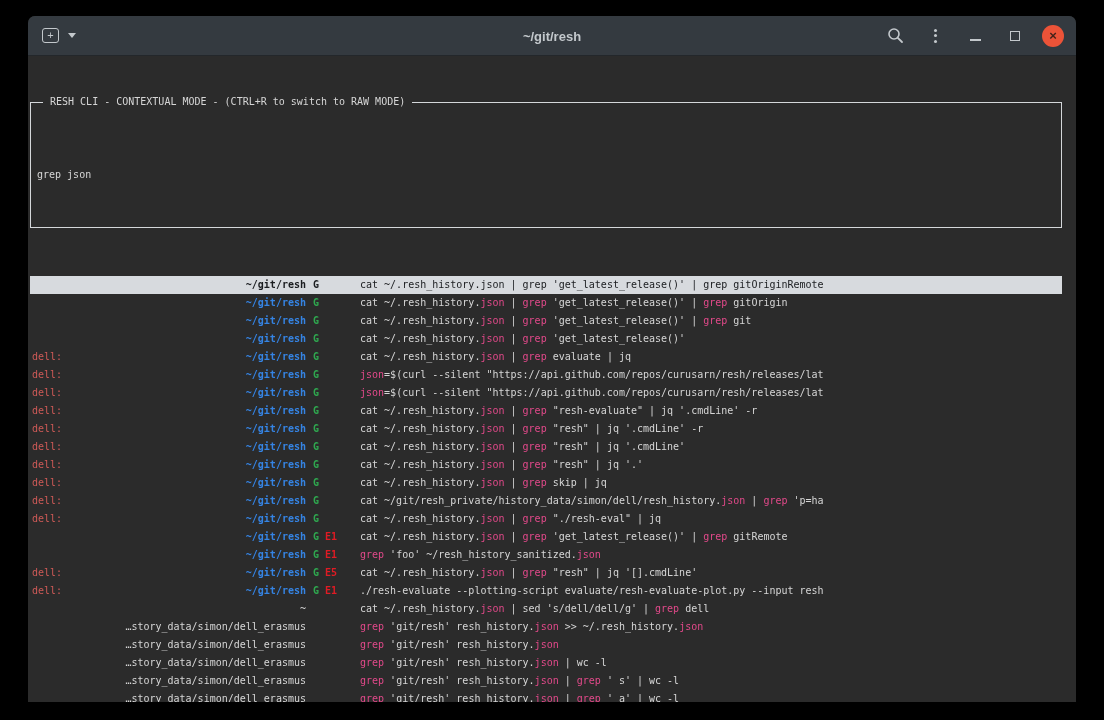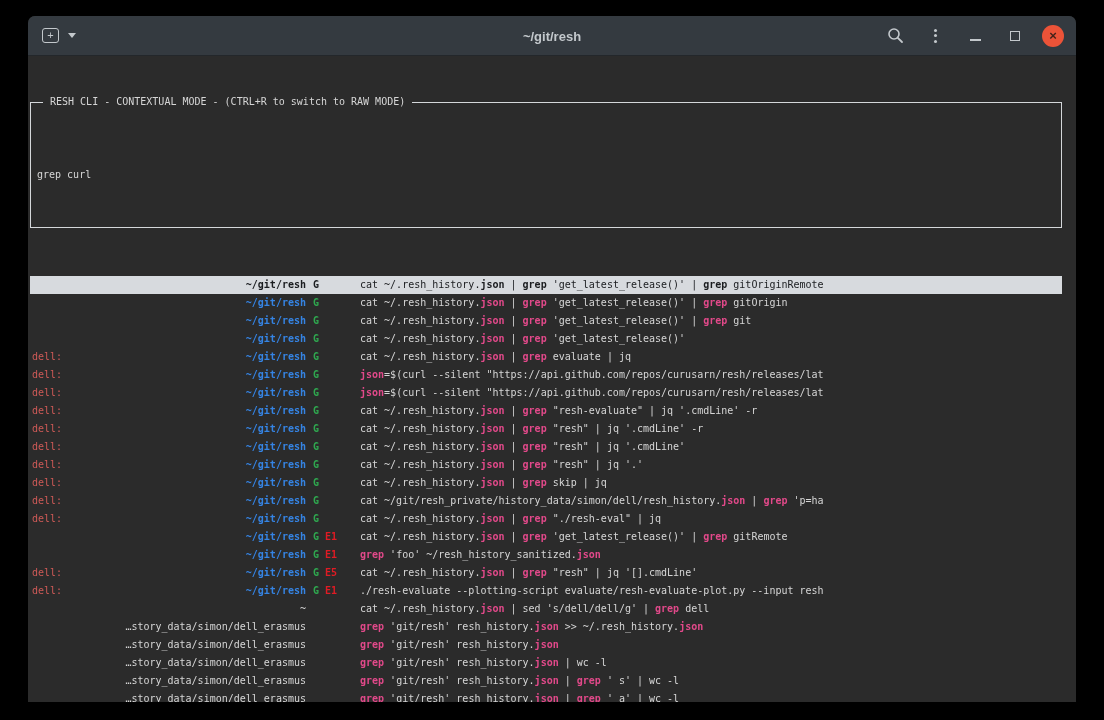--- a/index.html
+++ b/index.html
@@ -57,21 +57,21 @@
   .rows{ width:100%; }
   .row{ display:flex; height:18px; padding-left:2px; }
   .left{ flex:none; width:274px; display:flex; overflow:hidden; }
   .host{ color:var(--host,#ce5a57);text-align:right; }
   .pwd{ margin-left:auto; }
   .pwd.blue{ color:var(--blue,#3584e4); font-weight:bold; }
   .flags{ flex:none; width:54px; padding-left:7px; font-weight:bold; overflow:hidden; }
   .flag.git{ color:var(--green,#2fa84f); }
   .flag.err{ color:var(--red,#e01b24); }
   .cmd{ flex:1; overflow:hidden; }
-  .hl{ color:var(--pink,#e2498a); font-weight:bold;text-align:center; }
+  .hl{ color:var(--pink,#e2498a); font-weight:normal;text-align:center; }
   .row.sel{ background:var(--sel_bg,#d7dade); }
   .row.sel, .row.sel span{ color:var(--sel_fg,#1a1c1f) !important; }
 </style>
 </head>
 <body>
 
 <div class="window">
 
   <div class="headerbar">
     <div class="hb-left">
@@ -103,18 +103,18 @@
       </button>
       <button class="hb-btn close">
         <span class="x">×</span>
       </button>
     </div>
   </div>
 
   <div class="terminal">
     <div class="prompt-box">
       <span class="box-title">RESH CLI - CONTEXTUAL MODE - (CTRL+R to switch to RAW MODE)</span>
-      <div class="query">grep curl</div>
+      <div class="query">grep json</div>
     </div>
     <div class="rows"><div class="row sel"><span class="left"><span class="host"></span><span class="pwd blue">~/git/resh</span></span><span class="flags"><span class="flag git">G</span></span><span class="cmd">cat ~/.resh_history.<span class="hl">json</span> | <span class="hl">grep</span> 'get_latest_release()' | <span class="hl">grep</span> gitOriginRemote</span></div><div class="row"><span class="left"><span class="host"></span><span class="pwd blue">~/git/resh</span></span><span class="flags"><span class="flag git">G</span></span><span class="cmd">cat ~/.resh_history.<span class="hl">json</span> | <span class="hl">grep</span> 'get_latest_release()' | <span class="hl">grep</span> gitOrigin</span></div><div class="row"><span class="left"><span class="host"></span><span class="pwd blue">~/git/resh</span></span><span class="flags"><span class="flag git">G</span></span><span class="cmd">cat ~/.resh_history.<span class="hl">json</span> | <span class="hl">grep</span> 'get_latest_release()' | <span class="hl">grep</span> git</span></div><div class="row"><span class="left"><span class="host"></span><span class="pwd blue">~/git/resh</span></span><span class="flags"><span class="flag git">G</span></span><span class="cmd">cat ~/.resh_history.<span class="hl">json</span> | <span class="hl">grep</span> 'get_latest_release()'</span></div><div class="row"><span class="left"><span class="host">dell:</span><span class="pwd blue">~/git/resh</span></span><span class="flags"><span class="flag git">G</span></span><span class="cmd">cat ~/.resh_history.<span class="hl">json</span> | <span class="hl">grep</span> evaluate | jq</span></div><div class="row"><span class="left"><span class="host">dell:</span><span class="pwd blue">~/git/resh</span></span><span class="flags"><span class="flag git">G</span></span><span class="cmd"><span class="hl">json</span>=$(curl --silent "https://api.github.com/repos/curusarn/resh/releases/lat</span></div><div class="row"><span class="left"><span class="host">dell:</span><span class="pwd blue">~/git/resh</span></span><span class="flags"><span class="flag git">G</span></span><span class="cmd"><span class="hl">json</span>=$(curl --silent "https://api.github.com/repos/curusarn/resh/releases/lat</span></div><div class="row"><span class="left"><span class="host">dell:</span><span class="pwd blue">~/git/resh</span></span><span class="flags"><span class="flag git">G</span></span><span class="cmd">cat ~/.resh_history.<span class="hl">json</span> | <span class="hl">grep</span> "resh-evaluate" | jq '.cmdLine' -r</span></div><div class="row"><span class="left"><span class="host">dell:</span><span class="pwd blue">~/git/resh</span></span><span class="flags"><span class="flag git">G</span></span><span class="cmd">cat ~/.resh_history.<span class="hl">json</span> | <span class="hl">grep</span> "resh" | jq '.cmdLine' -r</span></div><div class="row"><span class="left"><span class="host">dell:</span><span class="pwd blue">~/git/resh</span></span><span class="flags"><span class="flag git">G</span></span><span class="cmd">cat ~/.resh_history.<span class="hl">json</span> | <span class="hl">grep</span> "resh" | jq '.cmdLine'</span></div><div class="row"><span class="left"><span class="host">dell:</span><span class="pwd blue">~/git/resh</span></span><span class="flags"><span class="flag git">G</span></span><span class="cmd">cat ~/.resh_history.<span class="hl">json</span> | <span class="hl">grep</span> "resh" | jq '.'</span></div><div class="row"><span class="left"><span class="host">dell:</span><span class="pwd blue">~/git/resh</span></span><span class="flags"><span class="flag git">G</span></span><span class="cmd">cat ~/.resh_history.<span class="hl">json</span> | <span class="hl">grep</span> skip | jq</span></div><div class="row"><span class="left"><span class="host">dell:</span><span class="pwd blue">~/git/resh</span></span><span class="flags"><span class="flag git">G</span></span><span class="cmd">cat ~/git/resh_private/history_data/simon/dell/resh_history.<span class="hl">json</span> | <span class="hl">grep</span> 'p=ha</span></div><div class="row"><span class="left"><span class="host">dell:</span><span class="pwd blue">~/git/resh</span></span><span class="flags"><span class="flag git">G</span></span><span class="cmd">cat ~/.resh_history.<span class="hl">json</span> | <span class="hl">grep</span> "./resh-eval" | jq</span></div><div class="row"><span class="left"><span class="host"></span><span class="pwd blue">~/git/resh</span></span><span class="flags"><span class="flag git">G</span> <span class="flag err">E1</span></span><span class="cmd">cat ~/.resh_history.<span class="hl">json</span> | <span class="hl">grep</span> 'get_latest_release()' | <span class="hl">grep</span> gitRemote</span></div><div class="row"><span class="left"><span class="host"></span><span class="pwd blue">~/git/resh</span></span><span class="flags"><span class="flag git">G</span> <span class="flag err">E1</span></span><span class="cmd"><span class="hl">grep</span> 'foo' ~/resh_history_sanitized.<span class="hl">json</span></span></div><div class="row"><span class="left"><span class="host">dell:</span><span class="pwd blue">~/git/resh</span></span><span class="flags"><span class="flag git">G</span> <span class="flag err">E5</span></span><span class="cmd">cat ~/.resh_history.<span class="hl">json</span> | <span class="hl">grep</span> "resh" | jq '[].cmdLine'</span></div><div class="row"><span class="left"><span class="host">dell:</span><span class="pwd blue">~/git/resh</span></span><span class="flags"><span class="flag git">G</span> <span class="flag err">E1</span></span><span class="cmd">./resh-evaluate --plotting-script evaluate/resh-evaluate-plot.py --input resh</span></div><div class="row"><span class="left"><span class="host"></span><span class="pwd">~</span></span><span class="flags"></span><span class="cmd">cat ~/.resh_history.<span class="hl">json</span> | sed 's/dell/dell/g' | <span class="hl">grep</span> dell</span></div><div class="row"><span class="left"><span class="host"></span><span class="pwd">…story_data/simon/dell_erasmus</span></span><span class="flags"></span><span class="cmd"><span class="hl">grep</span> 'git/resh' resh_history.<span class="hl">json</span> &gt;&gt; ~/.resh_history.<span class="hl">json</span></span></div><div class="row"><span class="left"><span class="host"></span><span class="pwd">…story_data/simon/dell_erasmus</span></span><span class="flags"></span><span class="cmd"><span class="hl">grep</span> 'git/resh' resh_history.<span class="hl">json</span></span></div><div class="row"><span class="left"><span class="host"></span><span class="pwd">…story_data/simon/dell_erasmus</span></span><span class="flags"></span><span class="cmd"><span class="hl">grep</span> 'git/resh' resh_history.<span class="hl">json</span> | wc -l</span></div><div class="row"><span class="left"><span class="host"></span><span class="pwd">…story_data/simon/dell_erasmus</span></span><span class="flags"></span><span class="cmd"><span class="hl">grep</span> 'git/resh' resh_history.<span class="hl">json</span> | <span class="hl">grep</span> ' s' | wc -l</span></div><div class="row"><span class="left"><span class="host"></span><span class="pwd">…story_data/simon/dell_erasmus</span></span><span class="flags"></span><span class="cmd"><span class="hl">grep</span> 'git/resh' resh_history.<span class="hl">json</span> | <span class="hl">grep</span> ' a' | wc -l</span></div></div>
   </div>
 
 </div>
 
 </body></html>

